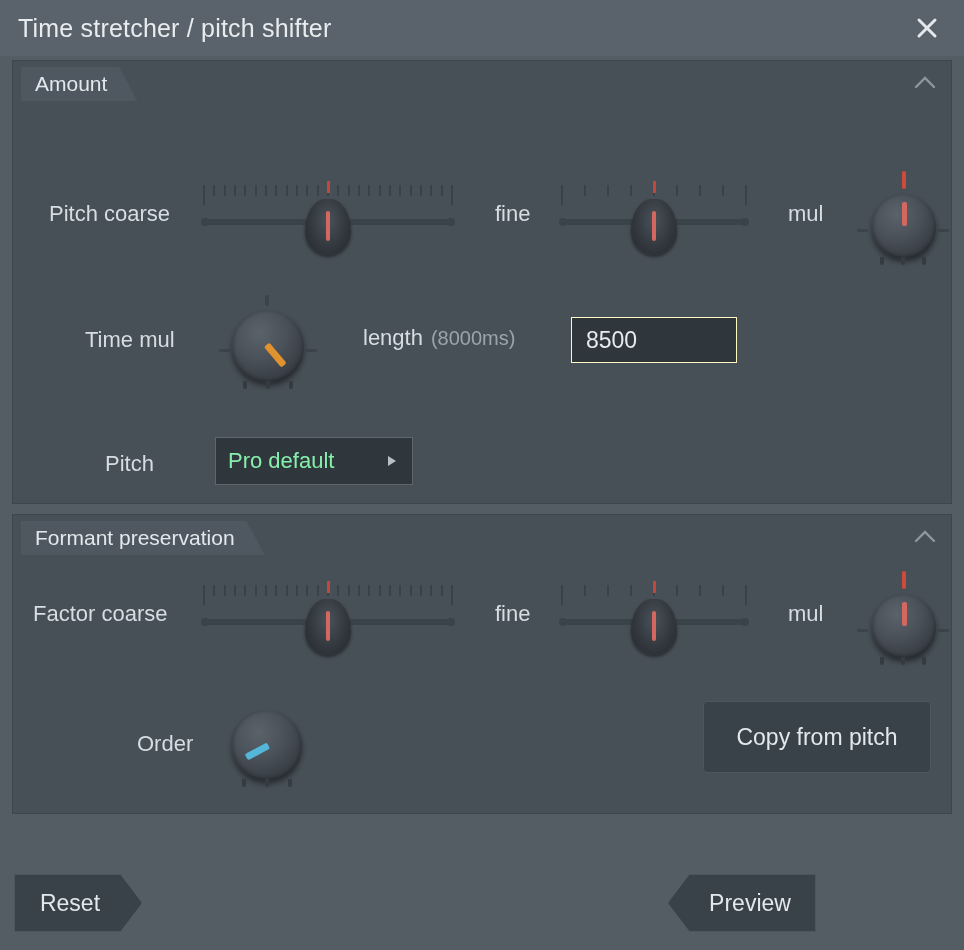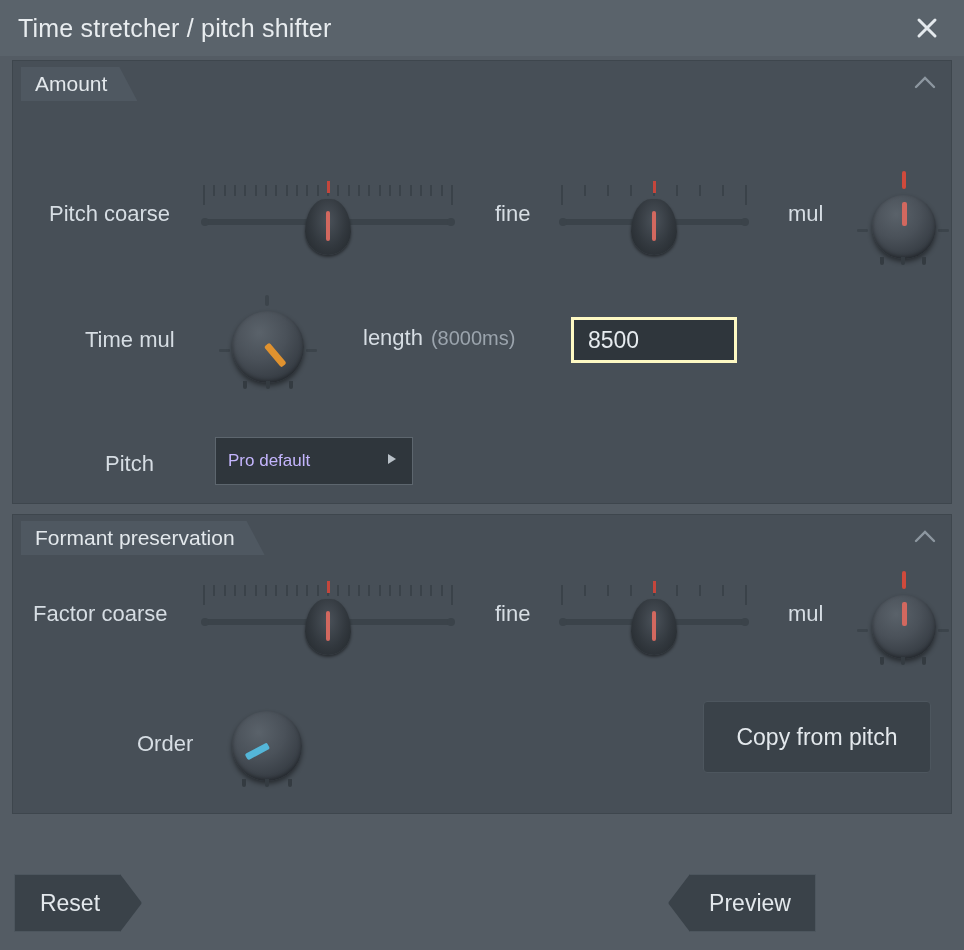--- a/index.html
+++ b/index.html
@@ -212,41 +212,41 @@
   }
   .knob-feet i {
     width: 4px; height: 8px;
     background: #343b41;
     border-radius: 0 0 2px 2px;
   }
 
   
   .field {
     background: #2f363c;
-    border: 3px solid #fef9c3;
+    border: 1px solid #fef9c3;
     color: #e6ebef;
     font-size: 23px;
     font-family: "Liberation Sans", sans-serif;
     padding: 8px 14px;
     width: 166px;
     height: 46px;
     outline: none;
   }
 
   
   .dropdown {
     background: #2f363c;
     border: 1px solid #5d666e;
     height: 48px;
     width: 198px;
     display: flex;
     align-items: center;
     padding: 0 12px;
-    color: #c4b5fd;
-    font-size: 17px;
+    color: #86efac;
+    font-size: 22px;
     cursor: pointer;
     position: relative;
   }
   .dropdown .arrow {
     position: absolute;
     right: 14px;
     top: 50%;
     transform: translateY(-50%);
   }
 

